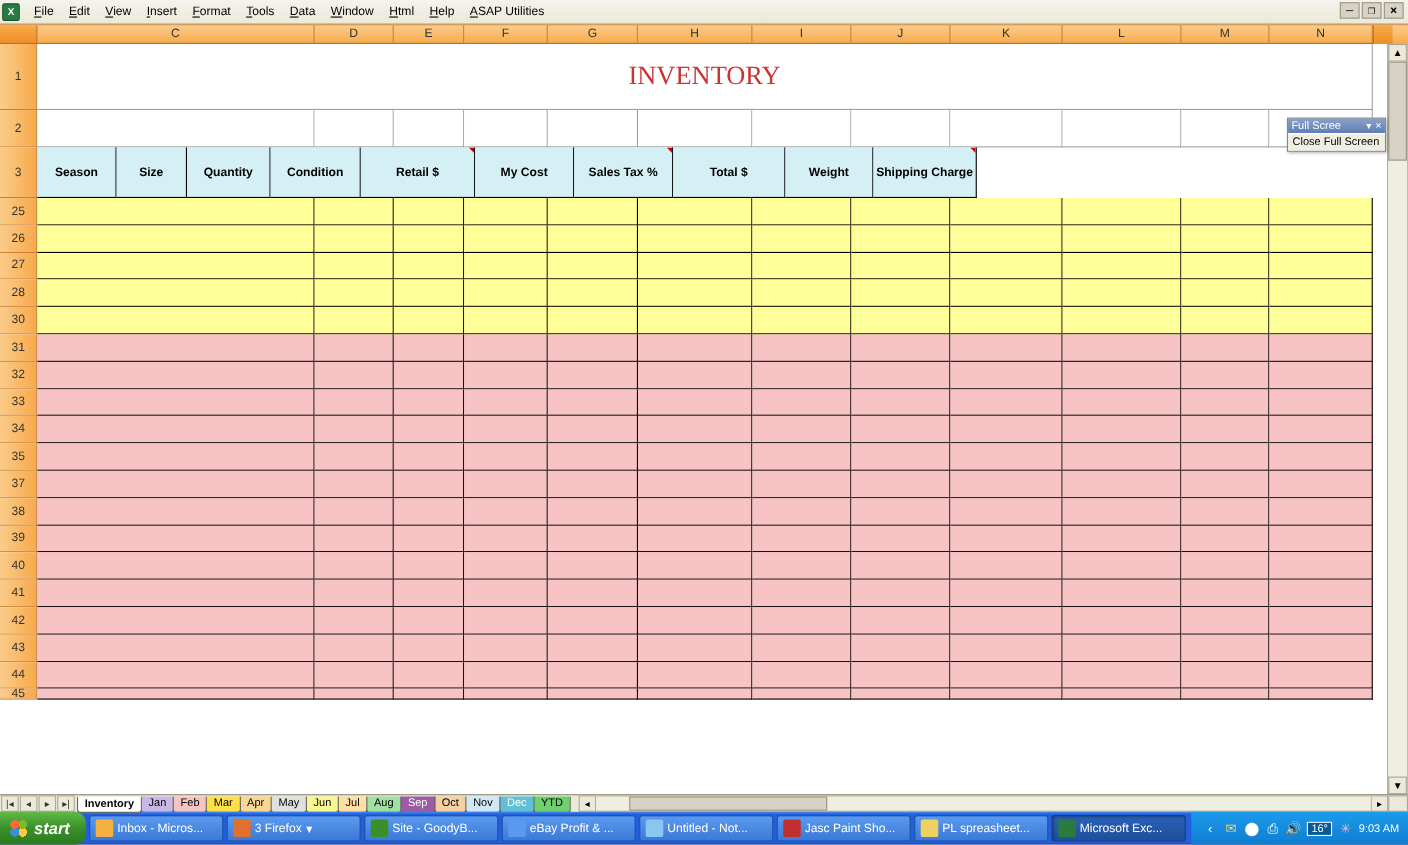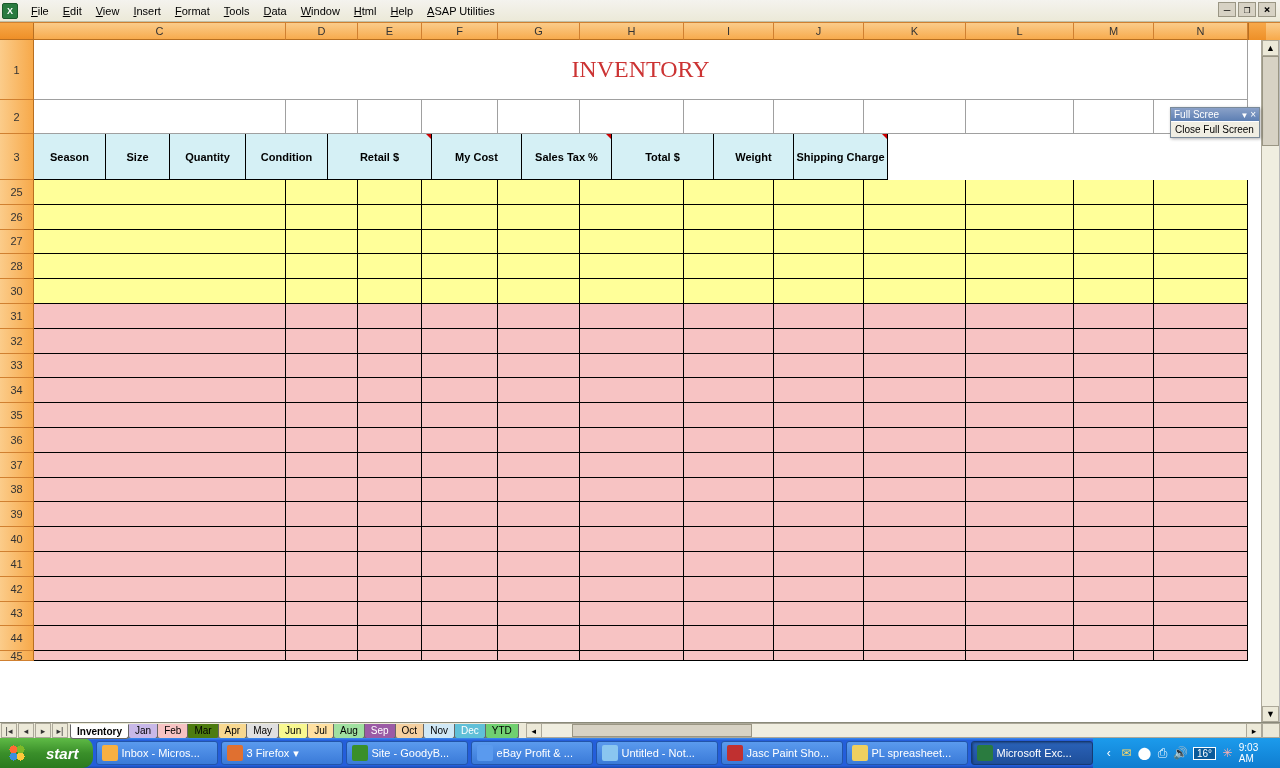--- a/index.html
+++ b/index.html
@@ -56,21 +56,21 @@
 .sheetbar .hscroll .thumb{position:absolute;left:30px;top:0;height:13px;width:180px;background:#d7d2c4;border:1px solid #9a9684;}
 
 
 .vscroll{ position:absolute; right:0; top:0; bottom:0; width:18px; background:#ece9d8; border-left:1px solid #aca899;}
 .vscroll .btn{height:16px;background:#ece9d8;border:1px solid #aca899;display:flex;align-items:center;justify-content:center;font-size:9px;cursor:default;}
 .vscroll .track{position:absolute;top:16px;bottom:16px;left:0;right:0;background:#f0eee0;}
 .vscroll .thumb{position:absolute;top:0;left:0;right:0;height:90px;background:#d7d2c4;border:1px solid #9a9684;}
 
 
 .taskbar{ position:absolute; left:0; right:0; bottom:0; height:30px; background: linear-gradient(#3e8ef0,#245edb 8%,#245edb 92%,#1a48a8); display:flex; align-items:center; color:#fff;}
-.taskbar .start{ height:30px; padding:0 14px 0 8px; background: linear-gradient(#5fbb46,#3a8f2a 50%,#2a7a1f); border-radius:0 10px 10px 0; display:flex; align-items:center; gap:20px; font-style:italic; font-weight:bold; font-size:15px; color:#fff; cursor:default;}
+.taskbar .start{ height:30px; padding:0 14px 0 8px; background: linear-gradient(#5fbb46,#3a8f2a 50%,#2a7a1f); border-radius:0 10px 10px 0; display:flex; align-items:center; gap:5px; font-style:italic; font-weight:bold; font-size:15px; color:#fff; cursor:default;}
 .taskbar .start .logo{width:18px;height:18px;background:
  radial-gradient(circle at 30% 30%, #ff6b35 0 4px, transparent 4px),
  radial-gradient(circle at 70% 30%, #7fb928 0 4px, transparent 4px),
  radial-gradient(circle at 30% 70%, #3b8ede 0 4px, transparent 4px),
  radial-gradient(circle at 70% 70%, #ffc93b 0 4px, transparent 4px);
  border-radius:3px;}
 .taskbar .tbtn{ height:24px; min-width:122px; max-width:122px; margin-left:3px; background: linear-gradient(#5a9aee,#3a7ad8); border:1px solid #2255aa; border-radius:3px; display:flex; align-items:center; gap:4px; padding:0 5px; font-size:11px; color:#fff; cursor:default; overflow:hidden; white-space:nowrap;}
 .taskbar .tbtn.active{ background: linear-gradient(#2a62b8,#1e4f9a); border-color:#163a72; box-shadow: inset 1px 1px 2px rgba(0,0,0,.3);}
 .taskbar .tbtn .ico{width:16px;height:16px;flex-shrink:0;border-radius:2px;}
 .taskbar .systray{ margin-left:auto; height:30px; background: linear-gradient(#1c9bec,#0f7dd0); padding:0 8px 0 10px; display:flex; align-items:center; gap:5px; color:#fff; font-size:10px;}
@@ -306,35 +306,20 @@
         <div class="cell" style="width: 82px;"></div>
         <div class="cell" style="width: 104px;"></div>
         <div class="cell" style="width: 90px;"></div>
         <div class="cell" style="width: 90px;"></div>
         <div class="cell" style="width: 102px;"></div>
         <div class="cell" style="width: 108px;"></div>
         <div class="cell" style="width: 80px;"></div>
         <div class="cell" style="width: 94px;"></div>
       </div>
       <div class="row pink">
-        <div class="rnum">36</div>
-        <div class="cell" style="width: 252px;"></div>
-        <div class="cell" style="width: 72px;"></div>
-        <div class="cell" style="width: 64px;"></div>
-        <div class="cell" style="width: 76px;"></div>
-        <div class="cell" style="width: 82px;"></div>
-        <div class="cell" style="width: 104px;"></div>
-        <div class="cell" style="width: 90px;"></div>
-        <div class="cell" style="width: 90px;"></div>
-        <div class="cell" style="width: 102px;"></div>
-        <div class="cell" style="width: 108px;"></div>
-        <div class="cell" style="width: 80px;"></div>
-        <div class="cell" style="width: 94px;"></div>
-      </div>
-      <div class="row pink">
         <div class="rnum">37</div>
         <div class="cell" style="width: 252px;"></div>
         <div class="cell" style="width: 72px;"></div>
         <div class="cell" style="width: 64px;"></div>
         <div class="cell" style="width: 76px;"></div>
         <div class="cell" style="width: 82px;"></div>
         <div class="cell" style="width: 104px;"></div>
         <div class="cell" style="width: 90px;"></div>
         <div class="cell" style="width: 90px;"></div>
         <div class="cell" style="width: 102px;"></div>
@@ -482,21 +467,21 @@
 
 <div class="sheetbar">
   <div class="navbtn">|◂</div>
   <div class="navbtn">◂</div>
   <div class="navbtn">▸</div>
   <div class="navbtn">▸|</div>
   <div class="tabs" id="sheettabs">
       <div class="tab active" style="background: rgb(255, 255, 255);">Inventory</div>
       <div class="tab" style="background: rgb(200, 184, 232);">Jan</div>
       <div class="tab" style="background: rgb(247, 195, 195);">Feb</div>
-      <div class="tab" style="background: #4d7c0f;">Mar</div>
+      <div class="tab" style="background: #fde047;">Mar</div>
       <div class="tab" style="background: rgb(248, 216, 144);">Apr</div>
       <div class="tab" style="background: rgb(224, 224, 224);">May</div>
       <div class="tab" style="background: rgb(248, 248, 144);">Jun</div>
       <div class="tab" style="background: rgb(255, 224, 160);">Jul</div>
       <div class="tab" style="background: rgb(160, 224, 160);">Aug</div>
       <div class="tab" style="background: rgb(155, 91, 165); color: rgb(255, 255, 255);">Sep</div>
       <div class="tab" style="background: rgb(245, 208, 160);">Oct</div>
       <div class="tab" style="background: rgb(208, 232, 245);">Nov</div>
       <div class="tab" style="background: rgb(96, 192, 216); color: rgb(255, 255, 255);">Dec</div>
       <div class="tab" style="background: rgb(112, 208, 112);">YTD</div>

